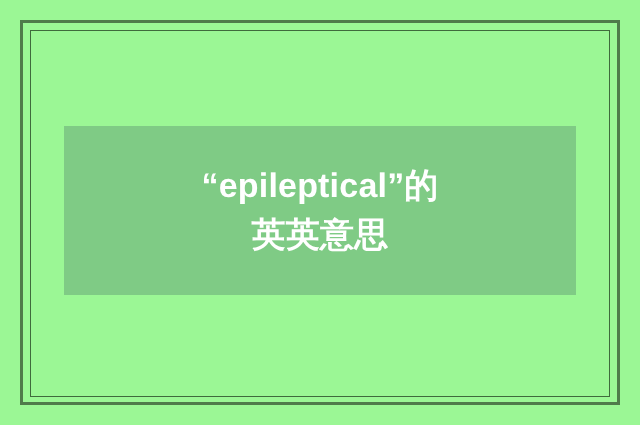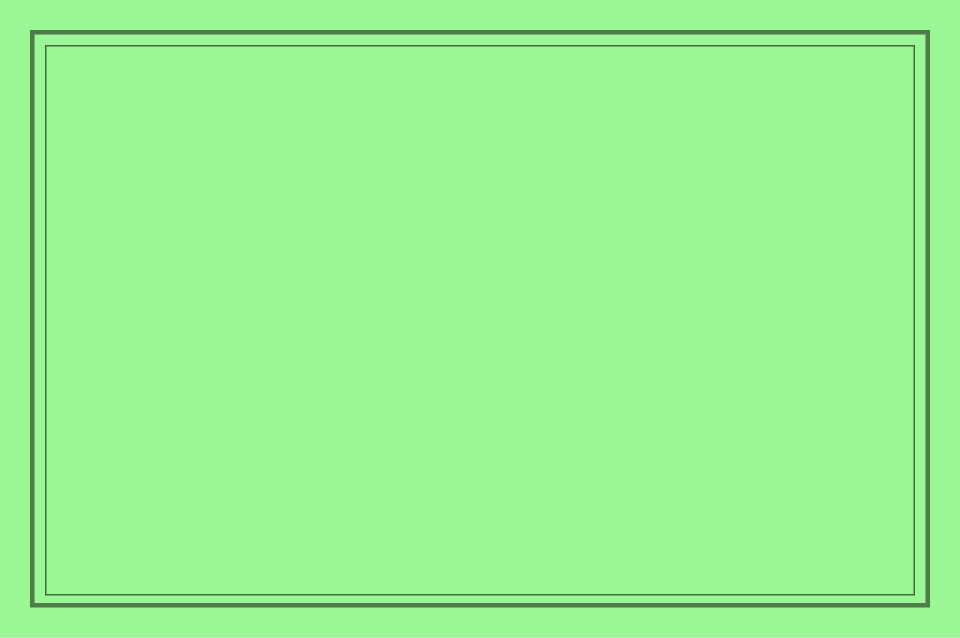--- a/index.html
+++ b/index.html
@@ -80,14 +80,17 @@
   }
 </style>
 </head>
 <body>
 
 <div class="page">
 
   <div class="frame-outer"></div>
   <div class="frame-inner"></div>
 
+  <div class="content-panel">
+    <h1 class="title-text">“epileptical”的英英意思</h1>
+  </div>
 
 </div>
 
 </body></html>

